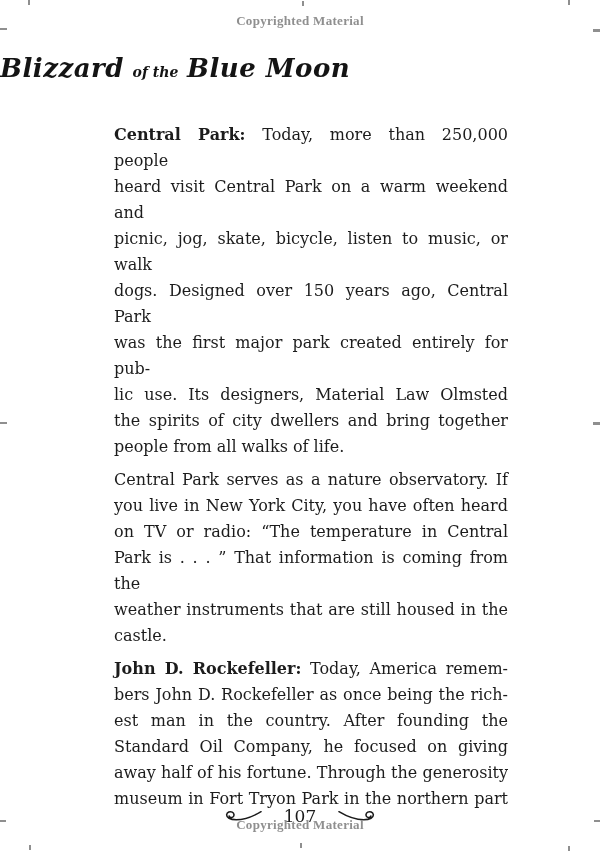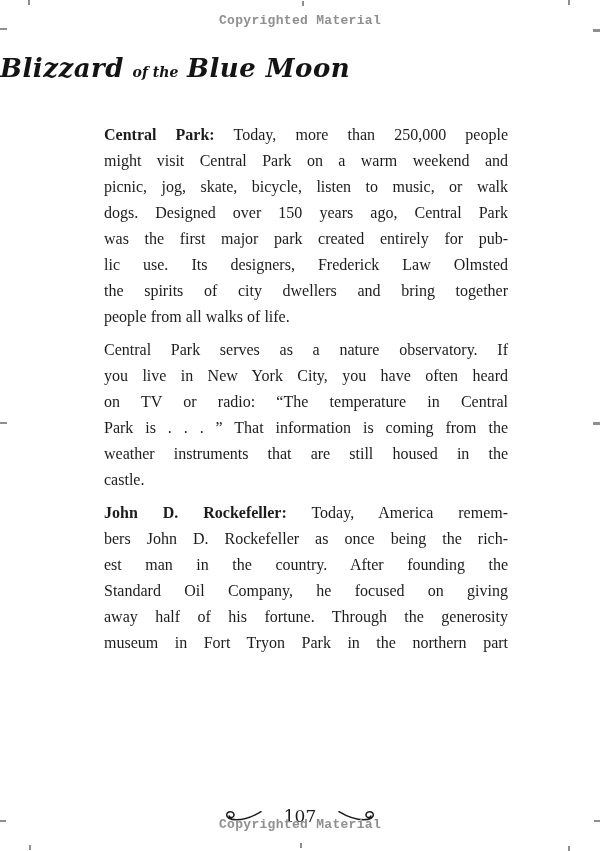--- a/index.html
+++ b/index.html
@@ -2,36 +2,36 @@
 <html><head>
 <meta charset="utf-8">
 <style>
   html,body { margin:0; padding:0; background:#ffffff; }
   .page {
     position:relative; width:600px; height:851px; background:#ffffff;
     font-family:"DejaVu Serif", serif; color:#1c1c1c; overflow:hidden;
   }
   .copyright {
     position:absolute; left:0; width:100%; text-align:center;
-    font-family:Liberation Mono, monospace; font-weight:bold;
+    font-family:Liberation Serif, serif; font-weight:bold;
     font-size:13px; color:#8f8f8f; letter-spacing:0.3px;
   }
   .copyright.top { top:13px; }
   .copyright.bottom { top:817px; }
   .title {
     position:absolute; top:53px; left:0; width:100%; 
     font-style:italic; font-weight:bold; color:#141414; white-space:nowrap;
   }
   .title .big { font-size:26px; letter-spacing:0.5px; }
   .title .small { font-size:14px; padding:0 3px; }
   .content {
     position:absolute; top:122px; left:104px; width:404px;
     font-size:16px; line-height:26px;
   }
-  .para { margin:0 0 7px 0;font-family:Liberation Serif, serif; }
+  .para { margin:0 0 7px 10px; }
   .line { text-align:justify; text-align-last:justify; }
   .line.lastline { text-align-last:left; }
   .line b { font-weight:bold; }
   .footer {
     position:absolute; top:762px; left:0; width:100%;
     display:flex; justify-content:center; align-items:center; gap:20px;margin-top:44px;
   }
   .page-number { font-size:17px; color:#1c1c1c; padding:0 2px; }
   .flourish { display:block; height:16px; }
   .flourish svg { display:block; }
@@ -60,25 +60,25 @@
 
   <div class="title">
     <span class="big">Blizzard</span>
     <span class="small">of the</span>
     <span class="big">Blue Moon</span>
   </div>
 
   <div class="content" id="content">
       <div class="para">
         <div class="line"><b>Central Park:</b> Today, more than 250,000 people</div>
-        <div class="line">might visit Central Park on a warm weekend and</div>
+        <div class="line">heard visit Central Park on a warm weekend and</div>
         <div class="line">picnic, jog, skate, bicycle, listen to music, or walk</div>
         <div class="line">dogs. Designed over 150 years ago, Central Park</div>
         <div class="line">was the first major park created entirely for pub-</div>
-        <div class="line">lic use. Its designers, Frederick Law Olmsted</div>
+        <div class="line">lic use. Its designers, Material Law Olmsted</div>
         <div class="line">the spirits of city dwellers and bring together</div>
         <div class="line lastline">people from all walks of life.</div>
       </div>
       <div class="para">
         <div class="line">Central Park serves as a nature observatory. If</div>
         <div class="line">you live in New York City, you have often heard</div>
         <div class="line">on TV or radio: “The temperature in Central</div>
         <div class="line">Park is . . . ” That information is coming from the</div>
         <div class="line">weather instruments that are still housed in the</div>
         <div class="line lastline">castle.</div>

